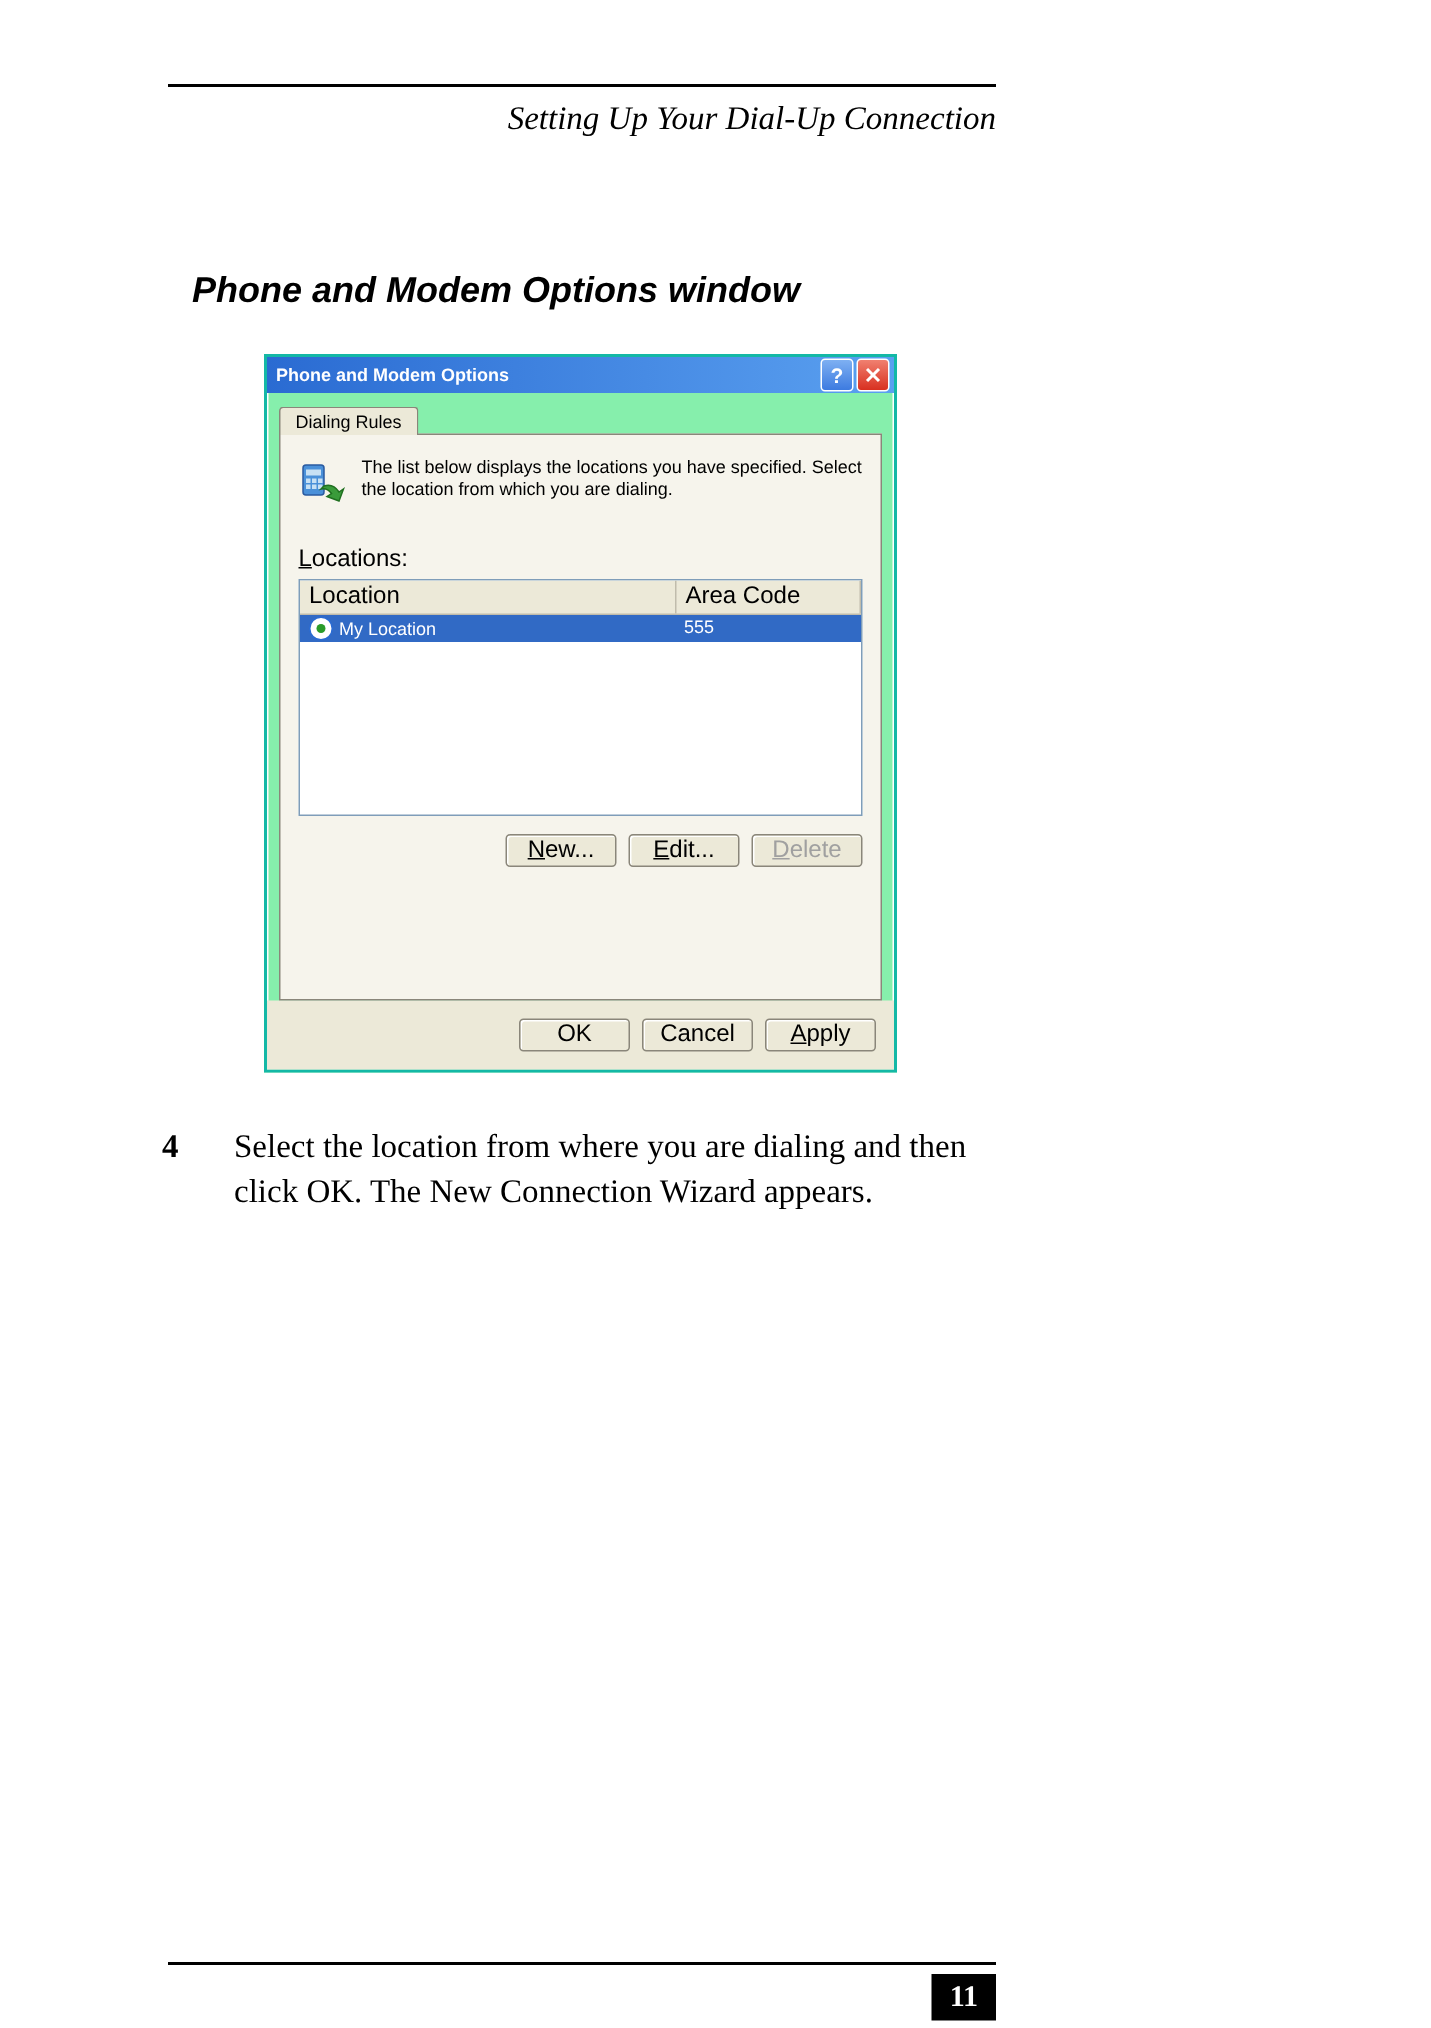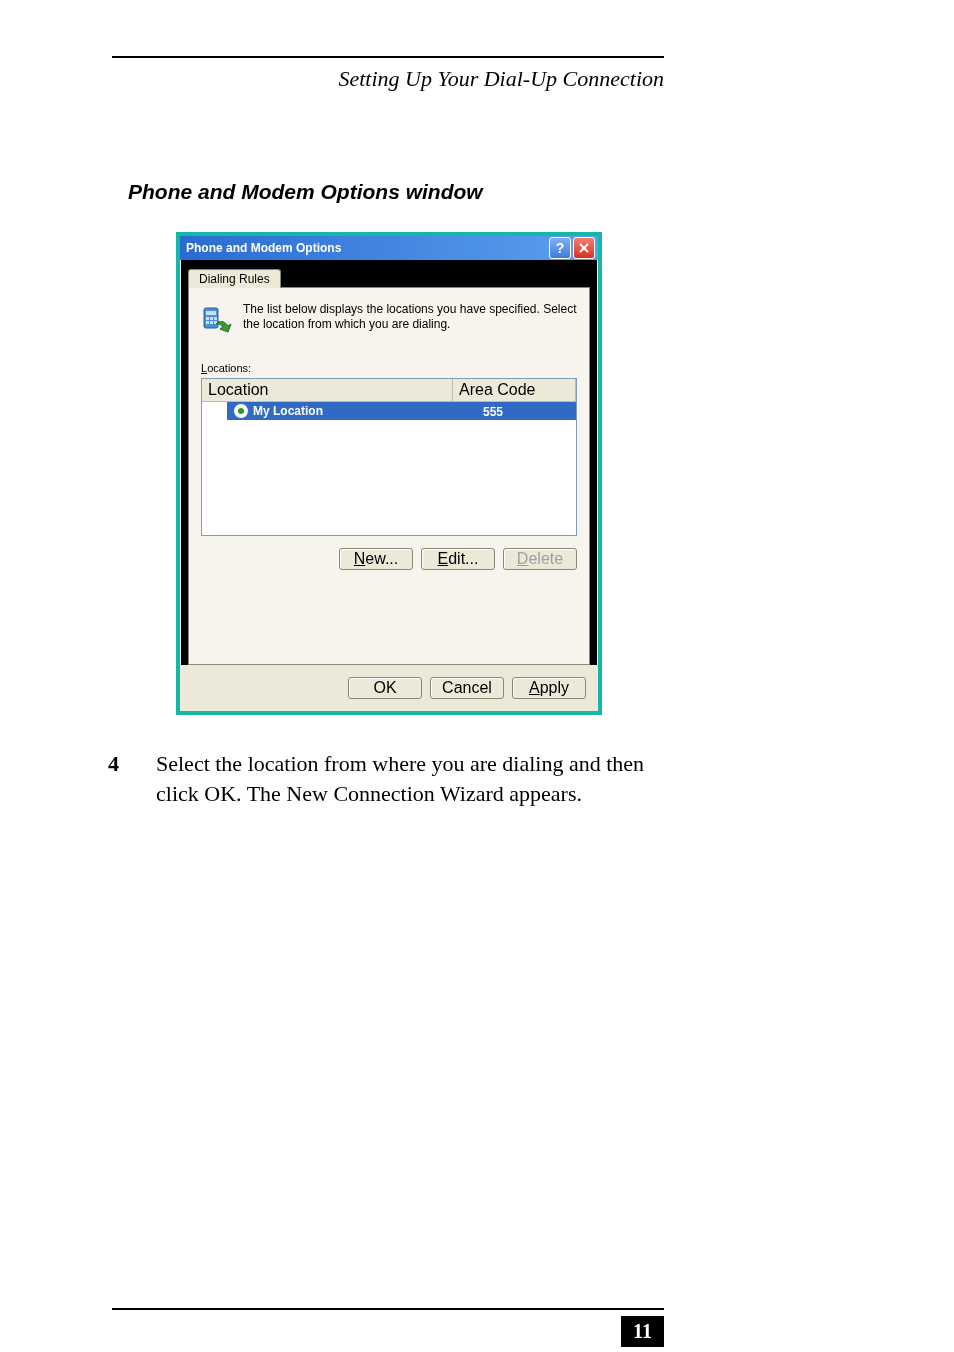--- a/index.html
+++ b/index.html
@@ -24,33 +24,33 @@
     text-align: right;
     font-style: italic;
     font-family: "Times New Roman", serif;
     font-size: 22px;
     margin: 0 52px 0 0;
   }
   .section-title {
     font-family: Arial, Helvetica, sans-serif;
     font-weight: bold;
     font-style: italic;
-    font-size: 21px;
+    font-size: 24px;
     margin: 88px 0 18px 68px;
   }
 
   
   .shot {
     width: 418px;
     margin: 28px 0 0 116px;
-    border: 4px solid #14b8a6;
+    border: 2px solid #14b8a6;
     font-family: Tahoma, Arial, sans-serif;
     font-size: 12px;
     color: #000;
-    background: #000000;
+    background: #86efac;
     box-shadow: 0 0 0 1px #fff inset;
   }
   .titlebar {
     background: linear-gradient(to right, #2a6bd2, #5aa0f0);
     height: 24px;
     display: flex;
     align-items: center;
     padding: 0 3px 0 6px;
     color: #fff;
     font-weight: bold;
@@ -122,21 +122,21 @@
     position: relative;
     flex: 0 0 32px;
   }
   .ico svg { width: 32px; height: 32px; display: block; }
   .intro .txt {
     font-size: 12px;
     line-height: 1.25;
   }
 
   .label {
-    font-size: 11px;
+    font-size: 16px;
     margin: 2px 0 4px 0;
   }
   .u { text-decoration: underline; }
 
   .list {
     border: 1px solid #7f9db9;
     background: #fff;
     height: 156px;
     overflow: hidden;
   }
@@ -148,27 +148,26 @@
   }
   .list-head .col {
     padding: 2px 6px;
     border-right: 1px solid #c0bcac;
   }
   .col-loc { flex: 0 0 238px; }
   .col-ac  { flex: 1; }
 
   .list-row {
     display: flex;
-    align-items: flex-end;
+    align-items: flex-start;
     background: #316ac5;
     color: #fff;
     font-size: 12px;
-    font-weight: bold;
+    font-weight: normal;
     height: 18px;
-    margin-left: 25px;
   }
   .list-row .cell { padding: 1px 6px; display: flex; align-items: center; gap: 4px; }
   .cell-loc { flex: 0 0 238px; }
   .cell-ac  { flex: 1; }
   .radio-ico {
     width: 14px; height: 14px; background:#fff; border:1px solid #2a6bd2; border-radius:50%;
     display:inline-flex; align-items:center; justify-content:center;
   }
   .radio-dot { width:6px; height:6px; background:#2a9b2a; border-radius:50%; }
 

